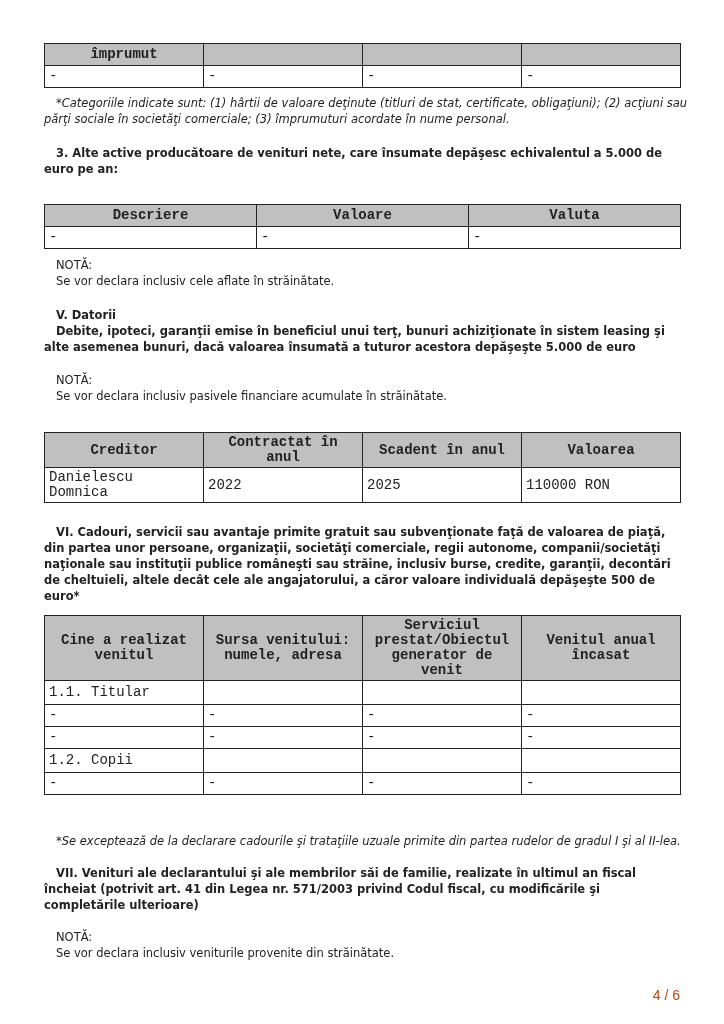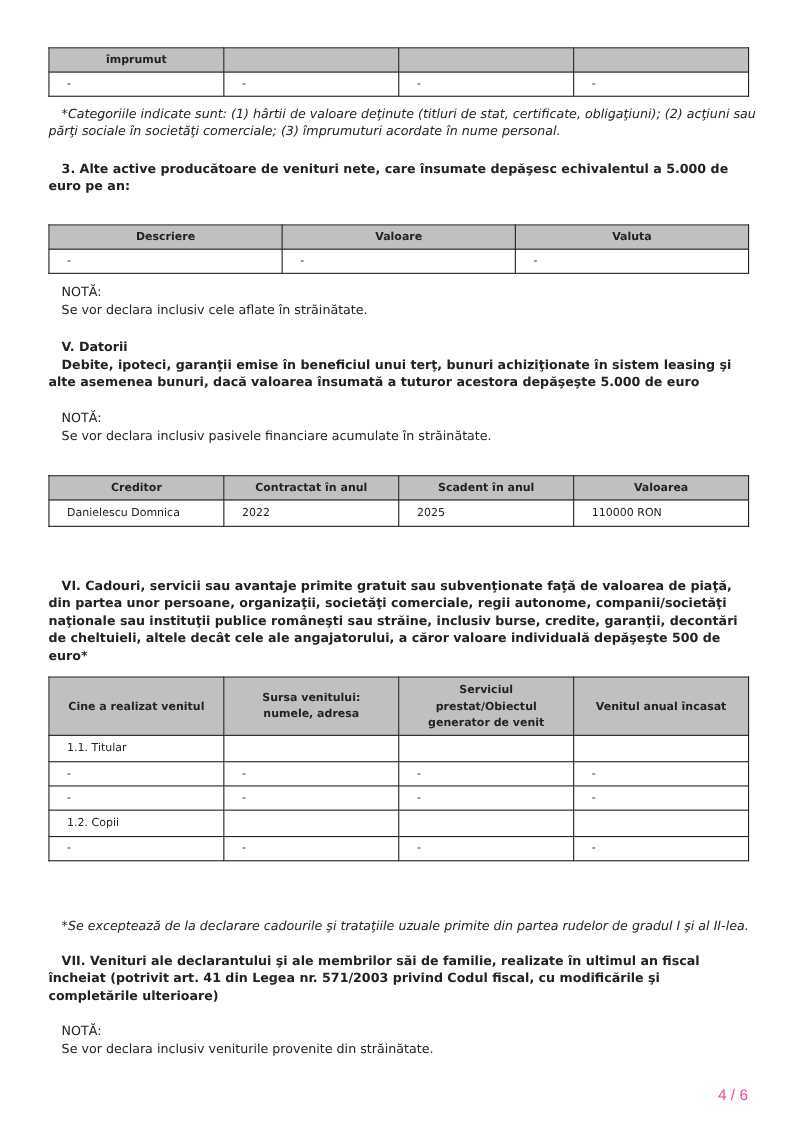--- a/index.html
+++ b/index.html
@@ -1,27 +1,27 @@
 <!DOCTYPE html>
 <html><head>
 <meta charset="utf-8">
 <style>
   html, body { margin:0; padding:0; background:#ffffff; }
   body { width:724px; height:1024px; position:relative; overflow:hidden;
          font-family:"DejaVu Sans", sans-serif; color:#222; font-size:11.5px; }
   .page { position:absolute; left:44px; top:0; width:637px; }
   table { border-collapse:collapse; width:637px; table-layout:fixed; }
-  td, th { border:1.5px solid #222; padding:2px 16px; font-size:10px; line-height:15px; text-align:left; }
+  td, th { border:1.5px solid #222; padding:2px 4px; font-size:14px; line-height:15px; text-align:left;font-family:Liberation Mono, monospace; }
   th { background:#c0c0c0; font-weight:bold; text-align:center; }
   .abs { position:absolute; left:0; width:637px; }
   .bold { font-weight:bold; }
   .ital { font-style:italic; }
   .p { line-height:16px; }
   .ind { padding-left:12px; }
-  .pagenum { position:absolute; right:44px; top:987px; font-family:"Liberation Sans", sans-serif; font-size:14px; color:#ec4899; }
+  .pagenum { position:absolute; right:44px; top:987px; font-family:"Liberation Sans", sans-serif; font-size:14px; color:#c2410c; }
 </style>
 </head>
 <body>
 
 <div class="page">
 
   <table class="abs" style="top:43px;">
     <tbody>
         <tr>
       <th style="height:17px;">împrumut</th>

